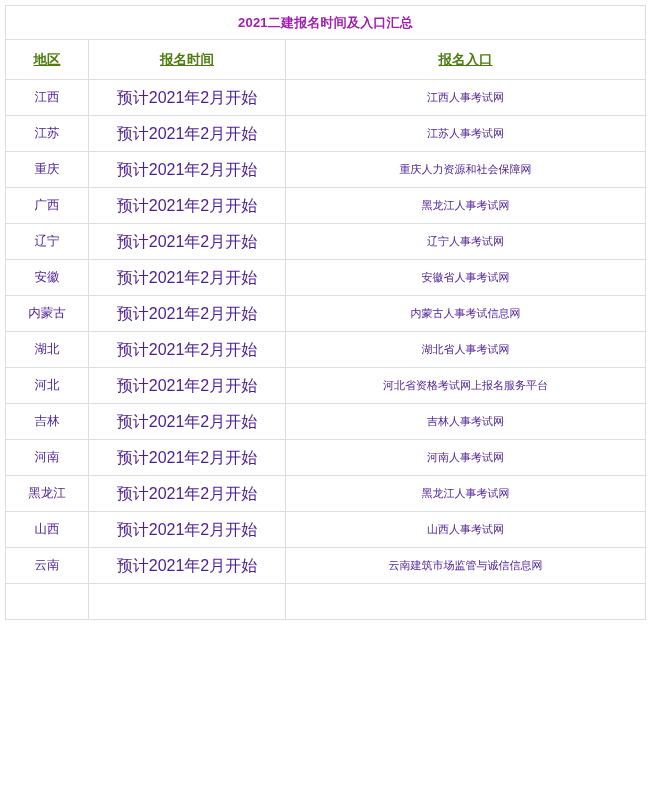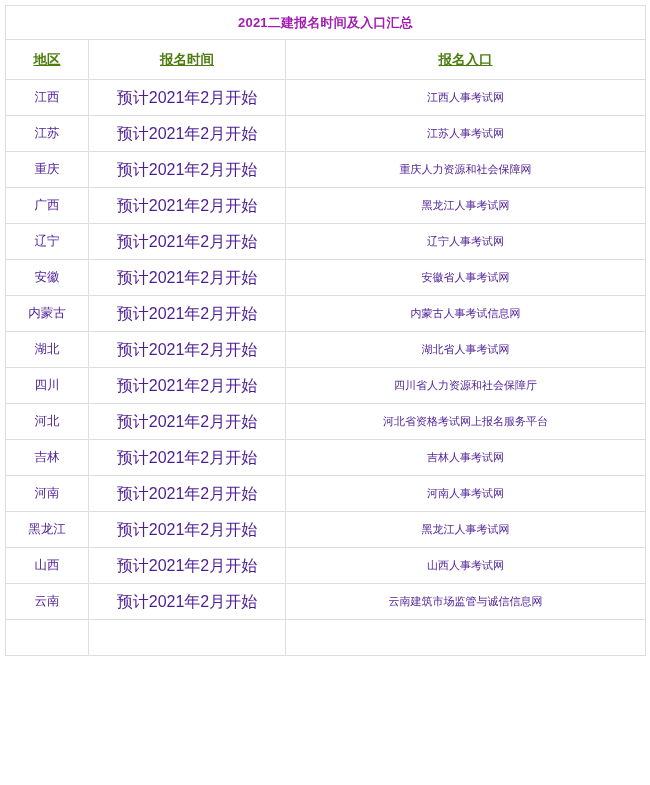--- a/index.html
+++ b/index.html
@@ -214,31 +214,20 @@
             <span class="cell-text region">湖北</span>
           </td>
         <td class="body-cell">
             <span class="cell-text time">预计2021年2月开始</span>
           </td>
         <td class="body-cell">
             <span class="cell-text entry">湖北省人事考试网</span>
           </td>
       </tr>
 
-      <tr>
-        <td class="body-cell">
-            <span class="cell-text region">四川</span>
-          </td>
-        <td class="body-cell">
-            <span class="cell-text time">预计2021年2月开始</span>
-          </td>
-        <td class="body-cell">
-            <span class="cell-text entry">四川省人力资源和社会保障厅</span>
-          </td>
-      </tr>
 
       <tr>
         <td class="body-cell">
             <span class="cell-text region">河北</span>
           </td>
         <td class="body-cell">
             <span class="cell-text time">预计2021年2月开始</span>
           </td>
         <td class="body-cell">
             <span class="cell-text entry">河北省资格考试网上报名服务平台</span>

